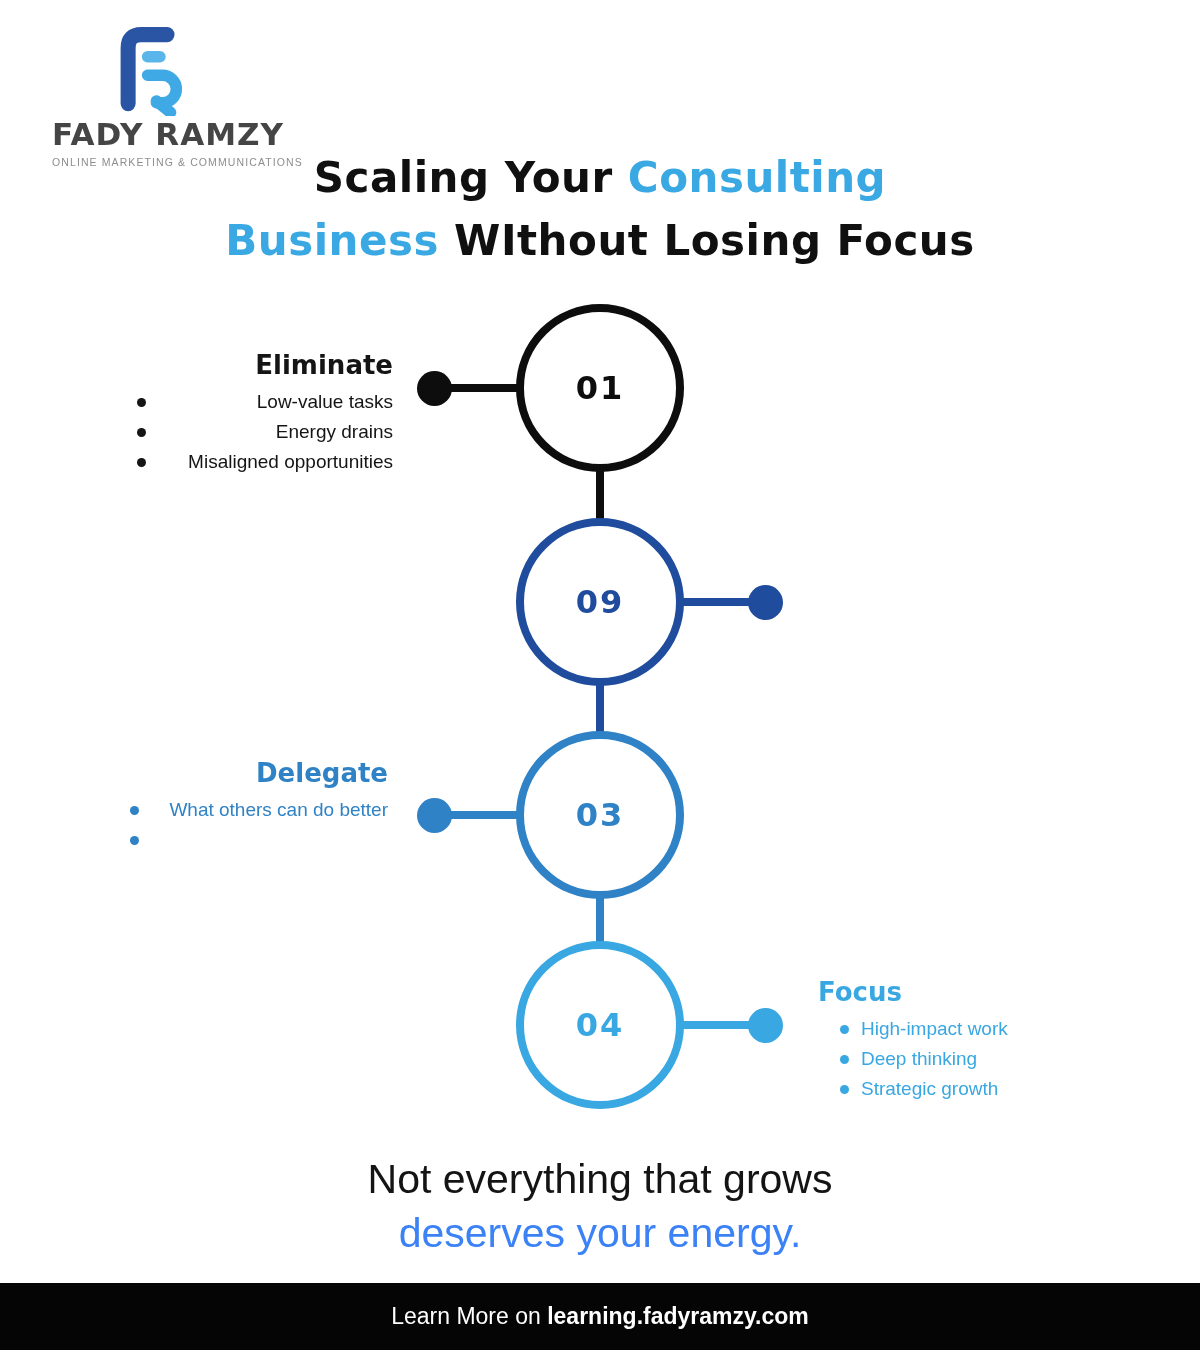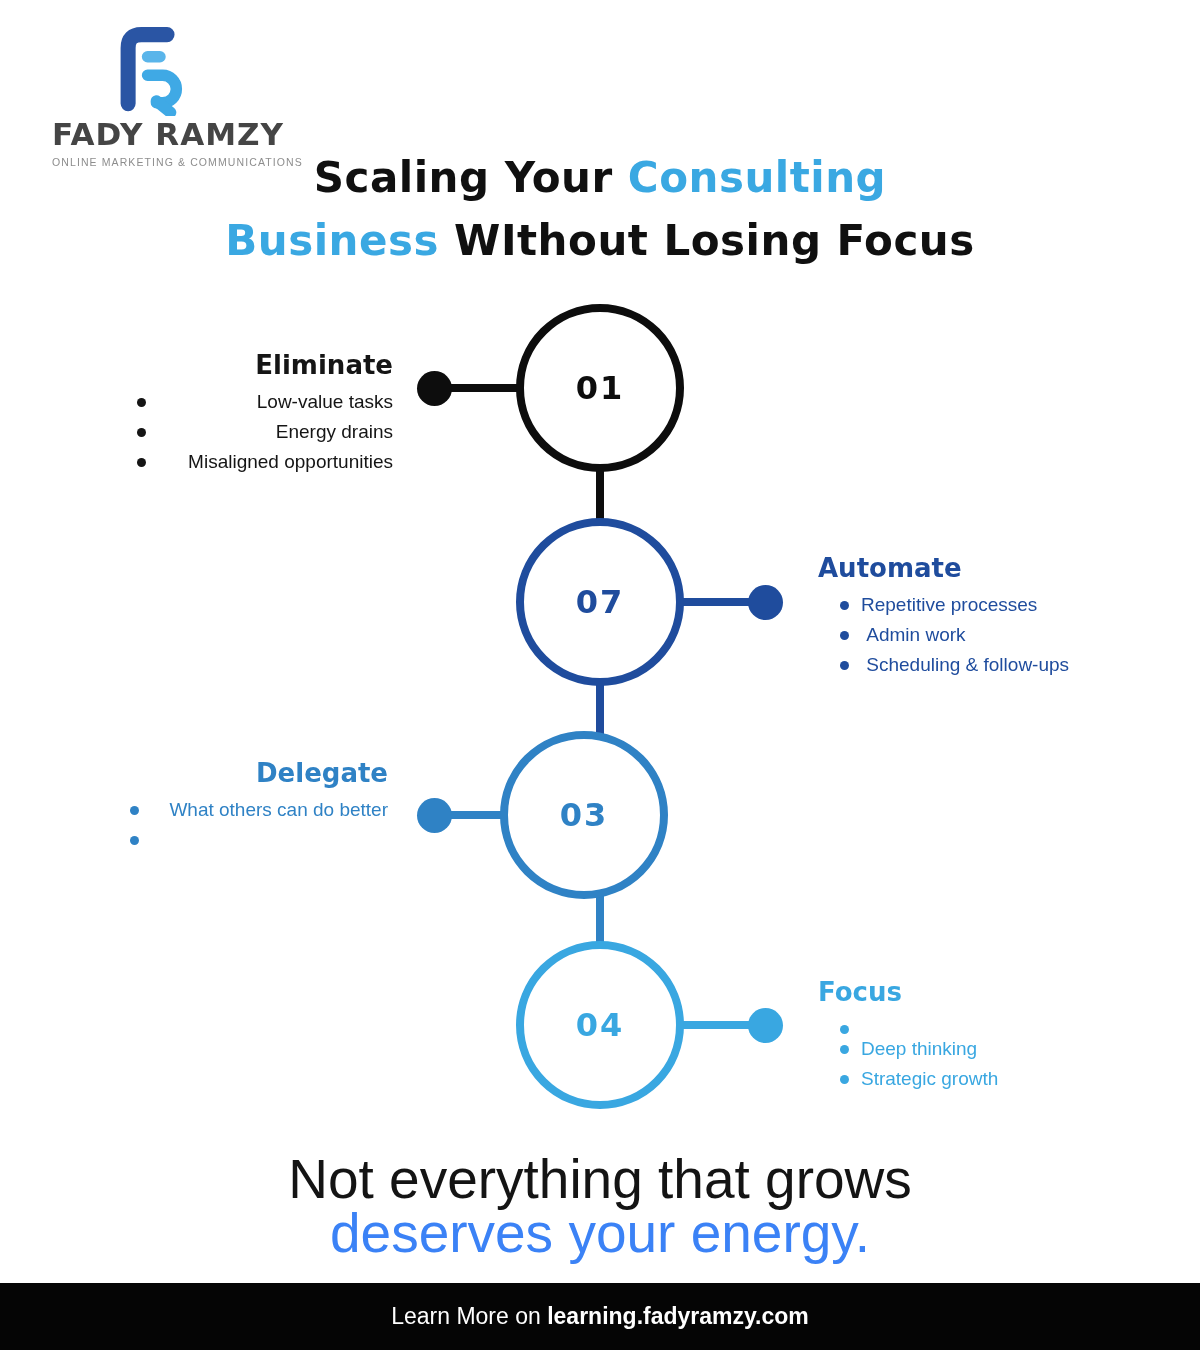--- a/index.html
+++ b/index.html
@@ -64,21 +64,21 @@
   .left-side .bullet .btxt{text-align:right;}
   .right-side .bullet .bdot{margin-left:22px;margin-right:12px;}
   .right-side .bullet .btxt{text-align:left;}
   .t-black{color:#151515;} .t-black .bdot{background:#151515;}
   .t-dblue{color:#1f4c9d;} .t-dblue .bdot{background:#1f4c9d;}
   .t-mblue{color:#2f82c5;} .t-mblue .bdot{background:#2f82c5;}
   .t-lblue{color:#39a7e1;} .t-lblue .bdot{background:#39a7e1;}
   
   .tagline{
     position:absolute;left:0;top:1152px;width:1200px;text-align:center;
-    font-size:55px;line-height:54px;font-weight:500;
+    font-size:41px;line-height:54px;font-weight:500;
     font-family:"Liberation Sans",sans-serif;
   }
   .tagline .l1{color:#141414;}
   .tagline .l2{color:#3b82f6;}
   
   .footer{
     position:absolute;left:0;bottom:0;width:1200px;height:67px;background:#050505;
     display:flex;align-items:center;justify-content:center;
     color:#ffffff;font-size:23px;
   }
@@ -126,41 +126,26 @@
     </div>
     <div class="bullet">
       <span class="bdot"></span>
       <span class="btxt" style="max-width:215px;margin-left:auto;">Misaligned opportunities</span>
     </div>
   </div>
 
   <div class="hline bg-dblue" style="left:680px;top:598px;width:88px;"></div>
   <div class="conn-dot bg-dblue" style="left:748px;top:585px;"></div>
   <div class="circle c2" style="left:516px;top:518px;">
-    <span class="num">07</span>
-  </div>
-  <div class="block right-side t-dblue" style="left:818px;top:553px;width:290px;">
-    <div class="heading">Automate</div>
-    <div class="bullet">
-      <span class="bdot"></span>
-      <span class="btxt">Repetitive processes</span>
-    </div>
-    <div class="bullet">
-      <span class="bdot"></span>
-      <span class="btxt"> Admin work</span>
-    </div>
-    <div class="bullet">
-      <span class="bdot"></span>
-      <span class="btxt" style="max-width:236px;"> Scheduling &amp; follow-ups</span>
-    </div>
+    <span class="num">09</span>
   </div>
 
   <div class="hline bg-mblue" style="left:432px;top:811px;width:90px;"></div>
   <div class="conn-dot bg-mblue" style="left:417px;top:798px;"></div>
-  <div class="circle c3" style="left:500px;top:731px;">
+  <div class="circle c3" style="left:516px;top:731px;">
     <span class="num">03</span>
   </div>
   <div class="block left-side t-mblue" style="left:118px;top:758px;width:270px;">
     <div class="heading">Delegate</div>
     <div class="bullet">
       <span class="bdot"></span>
       <span class="btxt" style="max-width:232px;margin-left:auto;">What others can do better</span>
     </div>
     <div class="bullet">
       <span class="bdot"></span>
@@ -169,20 +154,21 @@
 
   <div class="hline bg-lblue" style="left:680px;top:1021px;width:88px;"></div>
   <div class="conn-dot bg-lblue" style="left:748px;top:1008px;"></div>
   <div class="circle c4" style="left:516px;top:941px;">
     <span class="num">04</span>
   </div>
   <div class="block right-side t-lblue" style="left:818px;top:977px;width:300px;">
     <div class="heading">Focus</div>
     <div class="bullet">
       <span class="bdot"></span>
+      <span class="btxt">High-impact work</span>
     </div>
     <div class="bullet">
       <span class="bdot"></span>
       <span class="btxt">Deep thinking</span>
     </div>
     <div class="bullet">
       <span class="bdot"></span>
       <span class="btxt">Strategic growth</span>
     </div>
   </div>

